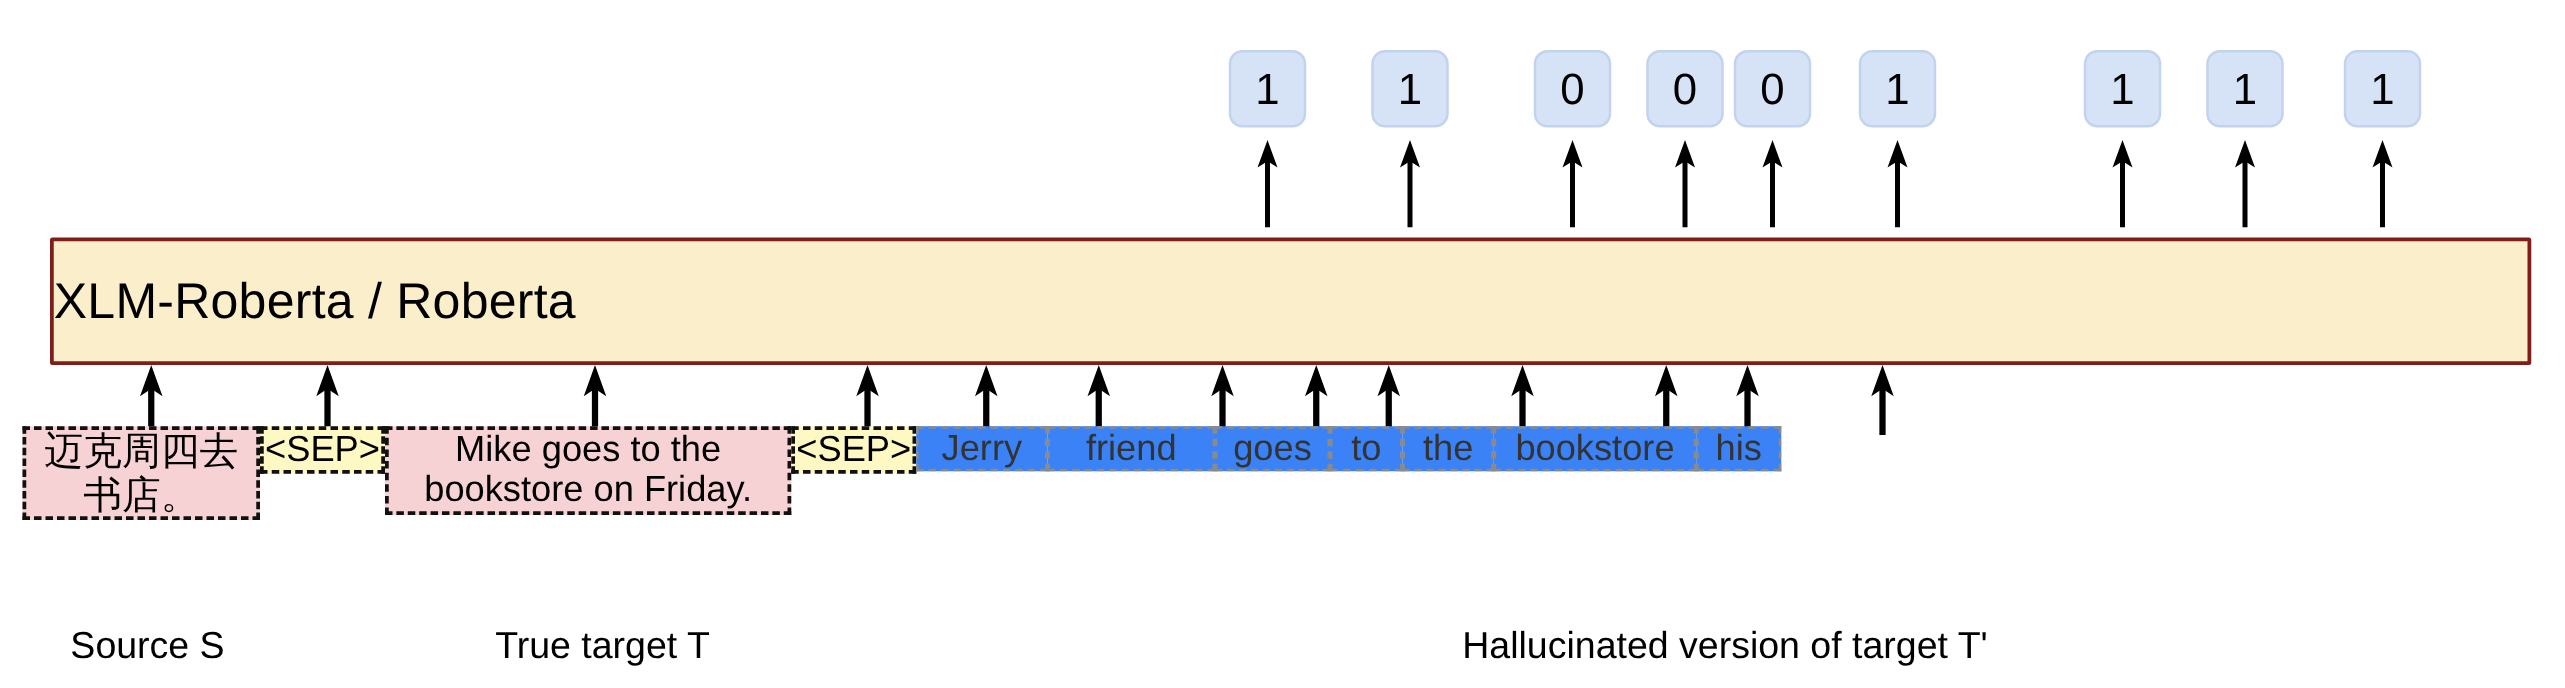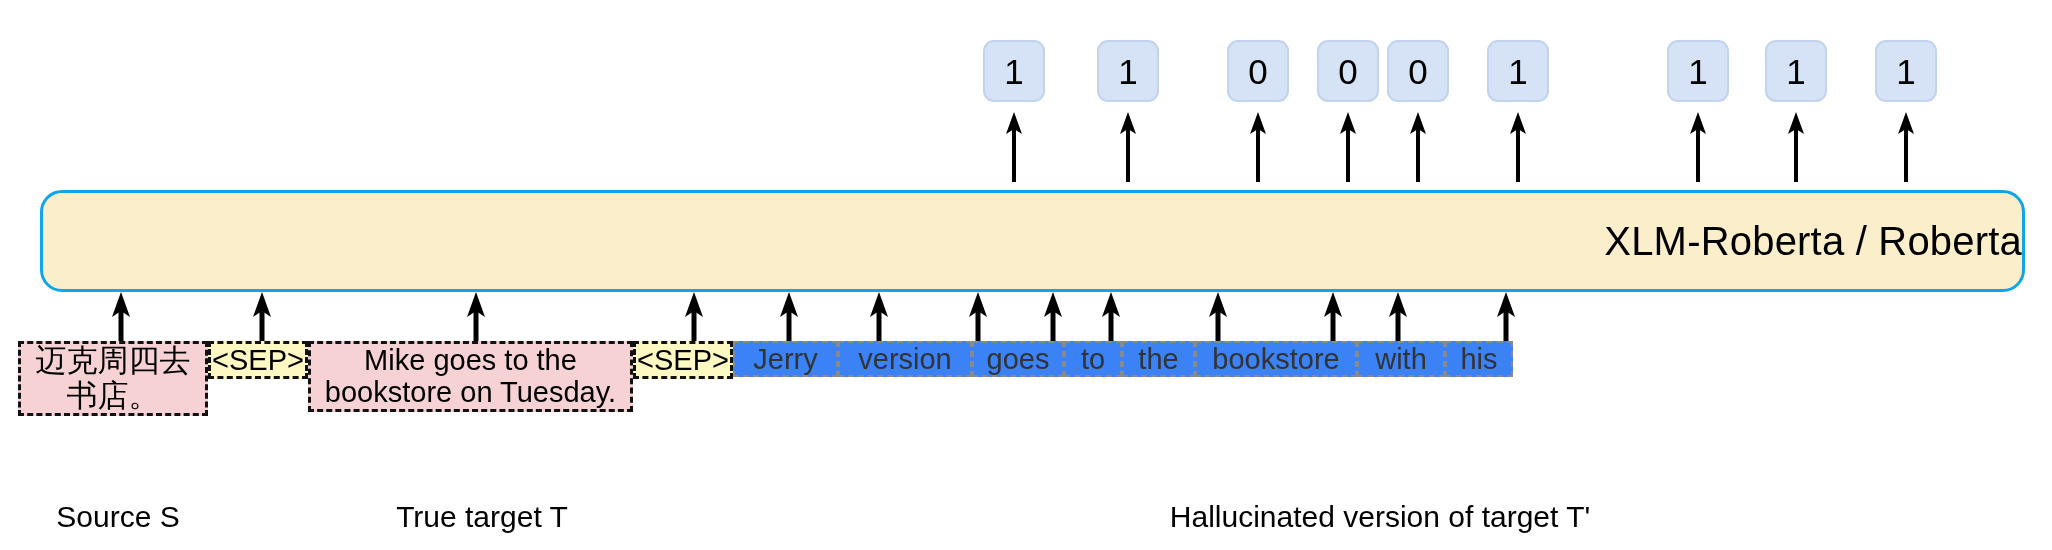--- a/index.html
+++ b/index.html
@@ -47,26 +47,26 @@
   .arrow svg { display: block; }
 
   
   #encoder {
     position: absolute;
     left: 40px;
     top: 190px;
     width: 1985px;
     height: 102px;
     background: #faeecb;
-    border: 3px solid #0ea5e9;
-    border-radius: 22px;
+    border: 3px solid #7f1d1d;
+    border-radius: 2px;
     box-sizing: border-box;
     display: flex;
     align-items: center;
-    justify-content: flex-end;
+    justify-content: flex-start;
   }
   #encoder-label {
     font-size: 40px;
     color: #000;
     letter-spacing: 0.2px;
   }
 
   
   #input-row {
     position: absolute;
@@ -288,30 +288,29 @@
   <div class="arrow" style="left:1495px; top:292px; height:56px">
     <svg width="22" height="56" viewBox="0 0 22 56">
         <line x1="11" y1="56" x2="11" y2="14" stroke="#000" stroke-width="5"></line>
         <polygon points="11,0 2,25 11,19 20,25" fill="#000"></polygon>
       </svg>
   </div>
 
   <div id="input-row">
     <div class="seg seg-source">迈克周四去书店。</div>
     <div class="seg seg-sep">&lt;SEP&gt;</div>
-    <div class="seg seg-target">Mike goes to the bookstore on Tuesday.</div>
+    <div class="seg seg-target">Mike goes to the bookstore on Friday.</div>
     <div class="seg seg-sep">&lt;SEP&gt;</div>
 
     <div class="seg seg-tok" style="width:105px">Jerry</div>
-    <div class="seg seg-tok" style="width:134px">version</div>
+    <div class="seg seg-tok" style="width:134px">friend</div>
     <div class="seg seg-tok" style="width:92px">goes</div>
     <div class="seg seg-tok" style="width:58px">to</div>
     <div class="seg seg-tok" style="width:73px">the</div>
     <div class="seg seg-tok" style="width:162px">bookstore</div>
-    <div class="seg seg-tok" style="width:88px">with</div>
     <div class="seg seg-tok" style="width:68px">his</div>
   </div>
 
   <div class="caption" style="left:118px">Source S</div>
   <div class="caption" style="left:482px">True target T</div>
   <div class="caption" style="left:1380px">Hallucinated version of target T'</div>
 
 </div>
 
 </body></html>

